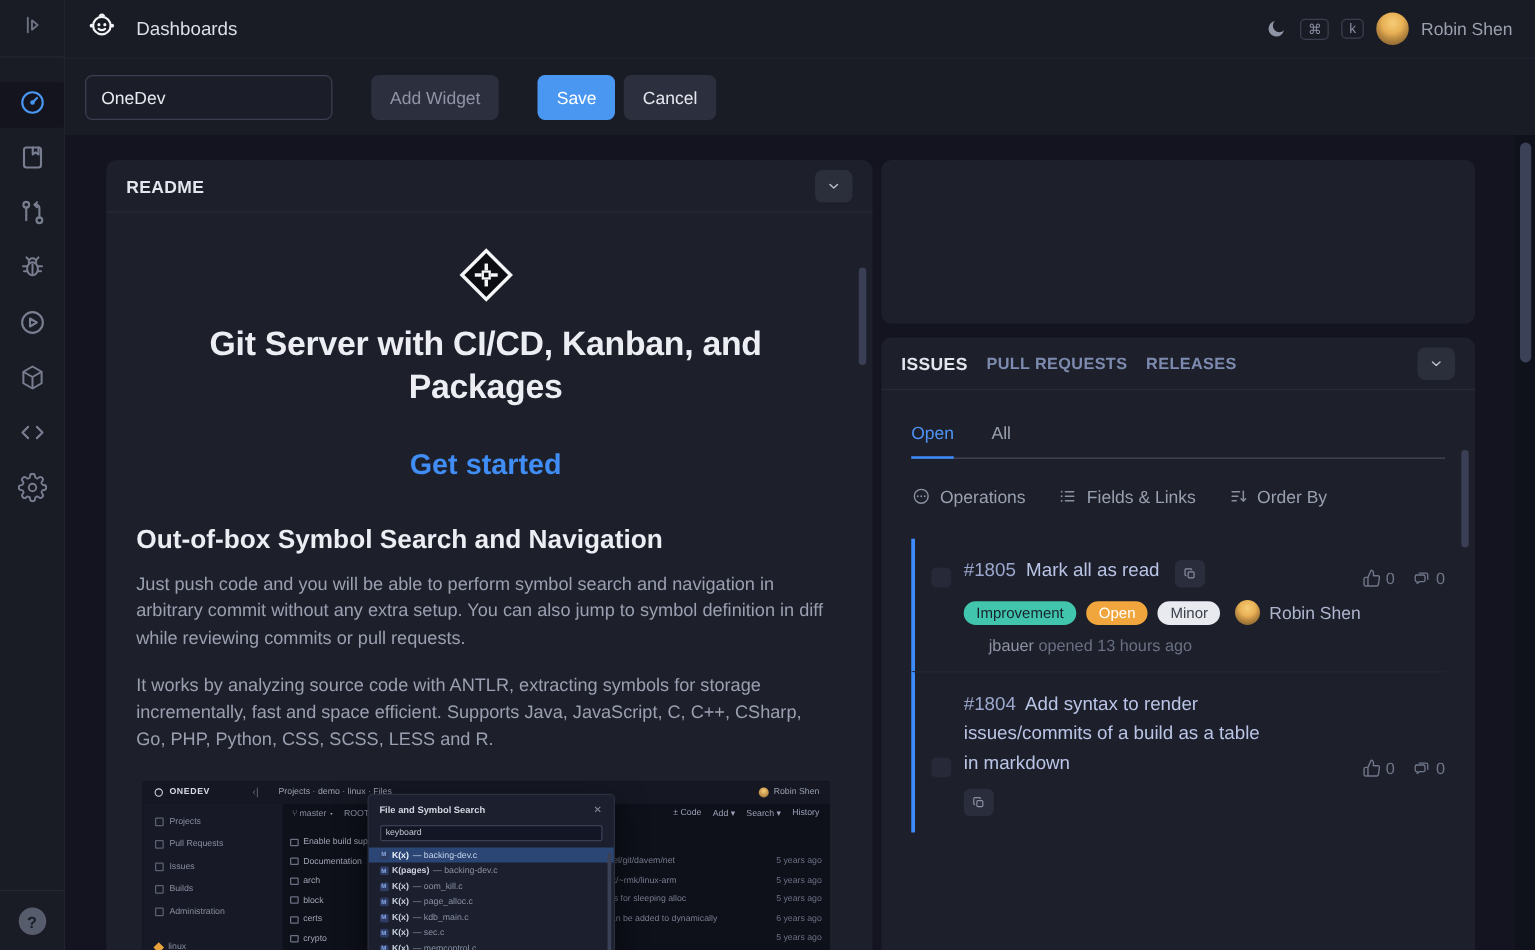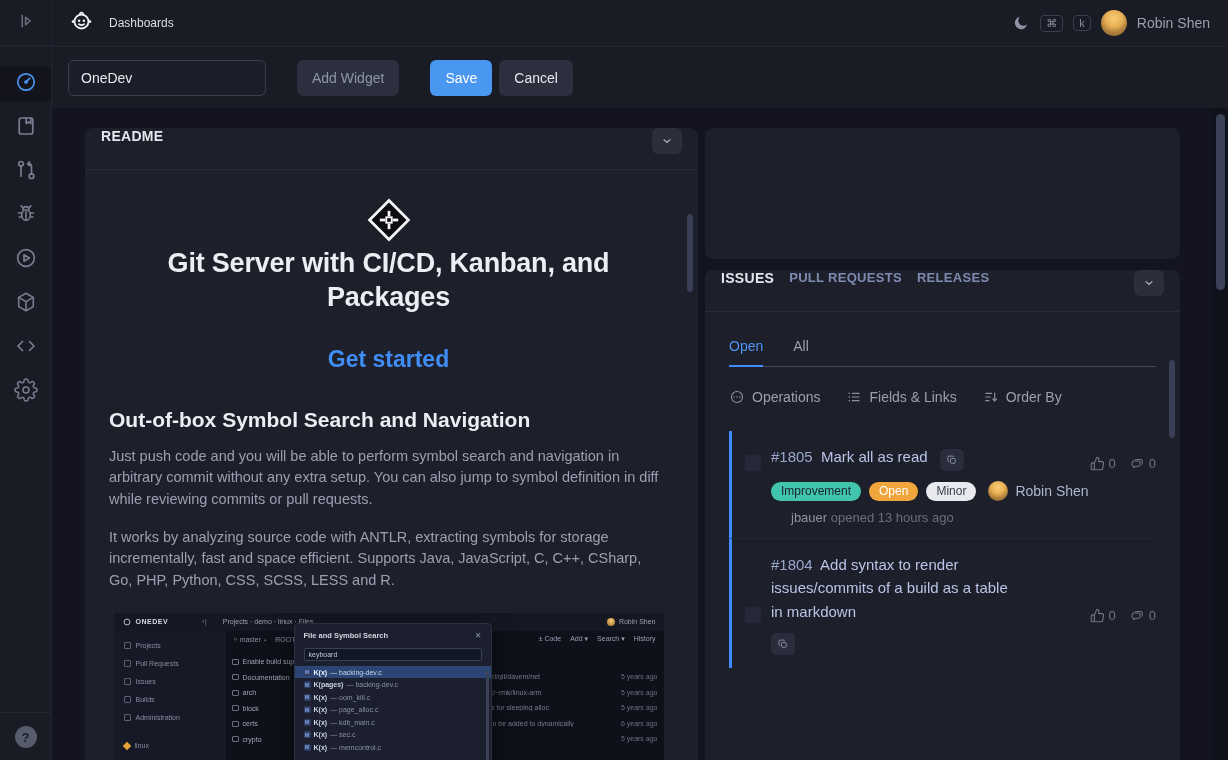--- a/index.html
+++ b/index.html
@@ -12,21 +12,21 @@
   .sidebar-header { height:46px; display:flex; align-items:center; justify-content:center; border-bottom:1px solid #242633; color:#6d7383; }
   .side-nav { display:flex; flex-direction:column; align-items:stretch; padding-top:20px; gap:8px; }
   .side-item { height:36px; display:flex; align-items:center; justify-content:center; color:#787e8f; cursor:pointer; }
   .side-item.active { background:#13141d; color:#4a97f2; }
   .side-help { margin-top:auto; border-top:1px solid #242633; padding:13px 0 12px; display:flex; justify-content:center; }
   .help-circle { width:22px; height:22px; border-radius:50%; background:#575c6c; color:#191b25; font-weight:bold; font-size:13px; display:flex; align-items:center; justify-content:center; }
 
   
   .main { flex:1; display:flex; flex-direction:column; min-width:0; }
   .navbar { height:46px; flex:none; background:#191b25; display:flex; align-items:center; padding:0 18px 0 16px; gap:8px; }
-  .nav-title { font-size:12px; color:#dbdfe8; font-weight:500; margin-left:6px; }
+  .nav-title { font-size:15px; color:#dbdfe8; font-weight:500; margin-left:6px; }
   .nav-right { margin-left:auto; display:flex; align-items:center; gap:10px; }
   .kbd { font-size:11px; color:#878da0; border:1px solid #3b4050; border-radius:4px; padding:1px 5px; min-width:12px; text-align:center; }
   .avatar { width:26px; height:26px; border-radius:50%; background:radial-gradient(circle at 50% 32%, #f6cd77 0%, #e8b055 38%, #b5853f 62%, #6e5229 100%); flex:none; }
   .nav-user { font-size:14px; color:#9aa0ae; }
 
   .toolbar { height:62px; flex:none; background:#191b25; border-top:1px solid #232530; display:flex; align-items:center; padding:0 16px; }
   .name-input { width:198px; height:36px; background:#1b1d28; border:1px solid #3b4050; border-radius:6px; color:#e8eaf0; font-size:14px; padding:0 12px; font-family:inherit; }
   .btn { height:36px; border:none; border-radius:6px; font-size:14px; padding:0 15px; font-family:inherit; cursor:pointer; }
   .btn-dark { background:#2c2f3d; }
   .btn-add { margin-left:31px; color:#8f95a6; }
@@ -35,30 +35,30 @@
 
   .content { flex:1; position:relative; background:#131420; overflow:hidden; }
   .track { position:absolute; right:0; top:0; bottom:0; width:16px; background:#10121b; }
   .page-thumb { position:absolute; right:3px; top:6px; width:9px; height:176px; background:#3b4156; border-radius:5px; }
 
   
   .widget { position:absolute; background:#1d1f2a; border-radius:8px; display:flex; flex-direction:column; overflow:hidden; }
   #readme-widget { left:33px; top:20px; width:613px; height:700px; }
   #code-widget   { left:653px; top:20px; width:475px; height:131px; }
   #issues-widget { left:653px; top:162px; width:475px; height:700px; }
-  .w-head { height:42px; flex:none; display:flex; align-items:flex-start; padding:0 16px; border-bottom:1px solid #282b37; }
+  .w-head { height:42px; flex:none; display:flex; align-items:center; padding:0 16px; border-bottom:1px solid #282b37; }
   .w-title { font-size:14px; font-weight:bold; color:#e3e6ed; letter-spacing:.3px; }
   .w-tab { font-size:13px; font-weight:bold; color:#7e8bb0; letter-spacing:.3px; margin-left:15px; cursor:pointer; }
   .collapse-btn { margin-left:auto; width:30px; height:26px; background:#2b2e3b; border:none; border-radius:6px; display:flex; align-items:center; justify-content:center; color:#b9bec9; cursor:pointer; }
 
   
   .readme-body { position:relative; flex:1; padding:16px 30px 0 24px; overflow:hidden; }
   .r-thumb { position:absolute; right:5px; top:44px; width:6px; height:78px; background:#3a3f55; border-radius:3px; }
   .r-logo { display:block; margin:12px auto 0; }
-  .readme-body h1 { margin:4px 42px 0; font-size:27px; line-height:1.26; text-align:center; color:#eceef4; letter-spacing:-.2px; }
+  .readme-body h1 { margin:16px 42px 0; font-size:27px; line-height:1.26; text-align:center; color:#eceef4; letter-spacing:-.2px; }
   .get-started { display:block; margin-top:32px; text-align:center; font-size:23px; font-weight:bold; color:#3f8df5; text-decoration:none; cursor:pointer; }
   .readme-body h2 { margin:35px 0 14px; font-size:21px; color:#eceef4; }
   .readme-body p { font-size:14.5px; color:#9aa0b1; line-height:1.47; margin:0 0 17px; }
 
   
   .screenshot { margin:22px auto 0; width:550px; height:250px; background:#0e101a; position:relative; overflow:hidden; border-radius:2px; }
   .ss-top { position:absolute; top:0; left:0; right:0; height:18px; background:#151823; display:flex; align-items:center; padding:0 8px; gap:4px; z-index:1; }
   .ss-brand { font-size:7px; font-weight:bold; color:#d6dae2; letter-spacing:.5px; }
   .ss-collapse { color:#6d7383; font-size:8px; margin-left:30px; }
   .ss-crumb { font-size:7px; color:#9aa0b0; margin-left:12px; }

